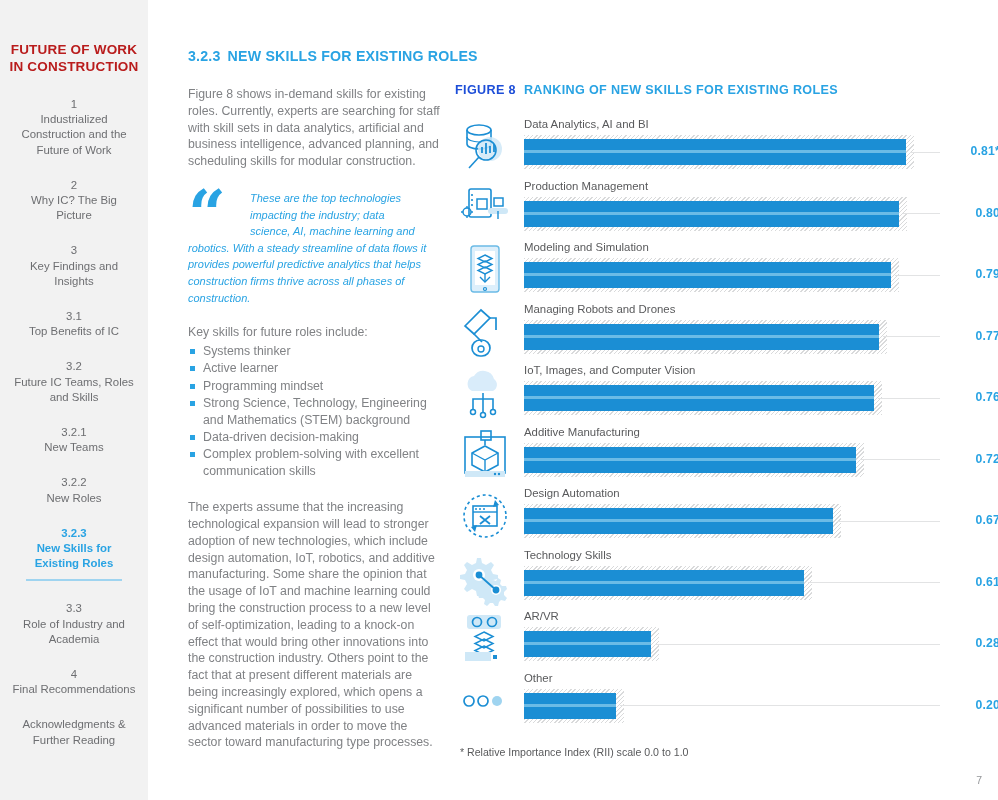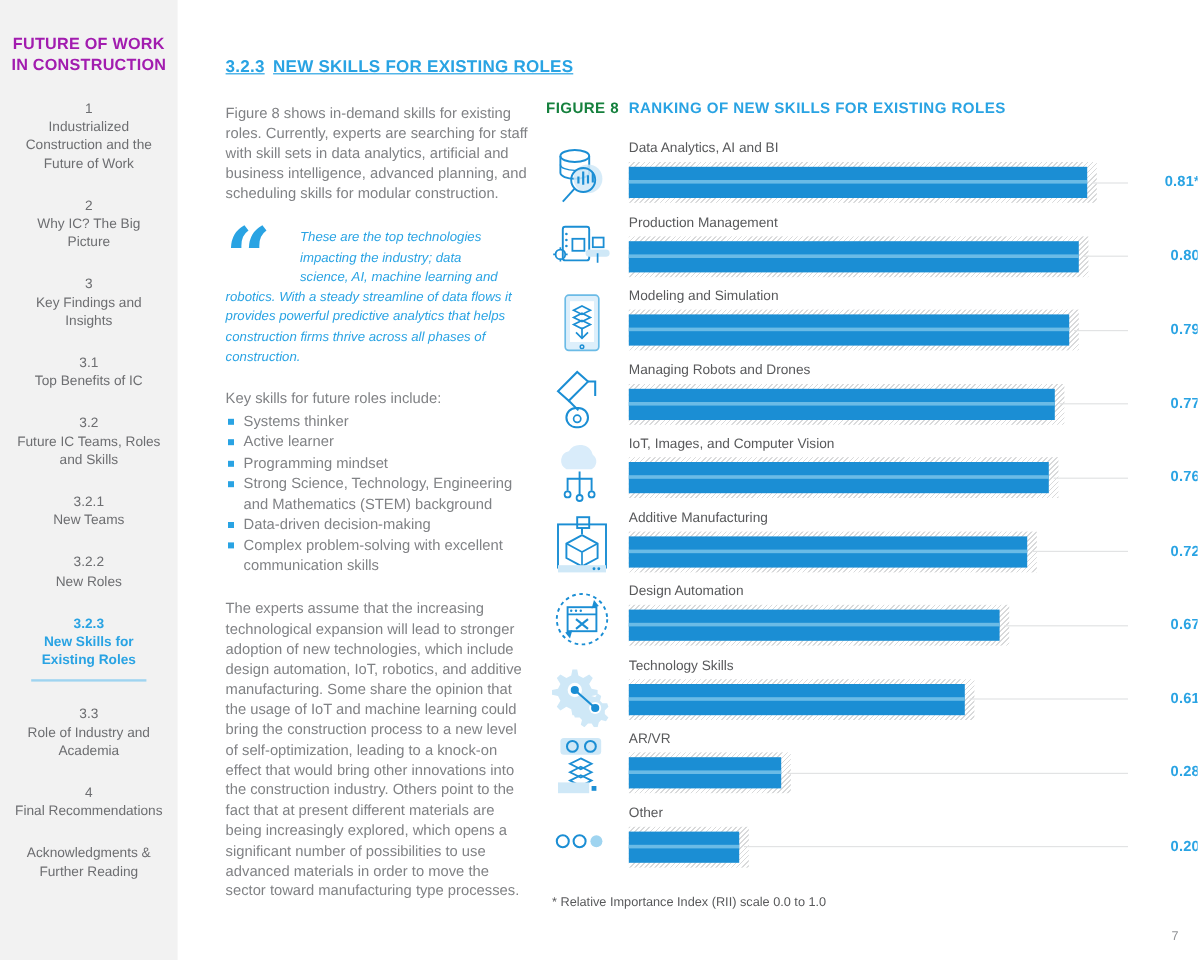--- a/index.html
+++ b/index.html
@@ -26,27 +26,28 @@
     width: 148px;
     min-width: 148px;
     height: 800px;
     background: #f2f2f2;
     box-sizing: border-box;
     padding: 28px 8px 10px 8px;
     text-align: center;
     position: relative;
   }
   .sidebar-title {
-    color: #a21caf;
+    color: #b91c1c;
     font-weight: bold;
     font-size: 13.5px;
     line-height: 17px;
     letter-spacing: 0.2px;
     margin-bottom: 22px;
     text-transform: uppercase;
+    margin-top: 13px;
   }
   .toc-item {
     color: #6d6e71;
     font-size: 11.4px;
     line-height: 15.2px;
     margin-bottom: 20px;
     padding: 0 4px;
   }
   .toc-item.active {
     color: #29a3e3;
@@ -80,21 +81,20 @@
   }
 
   .section-heading {
     color: #29a3e3;
     font-weight: bold;
     font-size: 14.2px;
     letter-spacing: 0.2px;
     margin-top: 48px;
     margin-bottom: 22px;
     white-space: nowrap;
-    text-decoration: underline;
   }
   .section-heading .num { margin-right: 7px; }
 
   p.body-text {
     color: #808285;
     font-size: 12.3px;
     line-height: 16.8px;
     margin: 0 0 20px 0;
   }
 
@@ -160,21 +160,21 @@
   }
 
   
   .figure-title {
     margin-top: 83px;
     font-size: 12.6px;
     font-weight: bold;
     letter-spacing: 0.35px;
     white-space: nowrap;
   }
-  .figure-title .fig-label { color: #15803d; }
+  .figure-title .fig-label { color: #1d4ed8; }
   .figure-title .fig-name { color: #29a3e3; margin-left: 8px; }
 
   .chart {
     margin-top: 20px;
     position: relative;
   }
   .chart-row {
     position: relative;
     height: 61.5px;
   }

